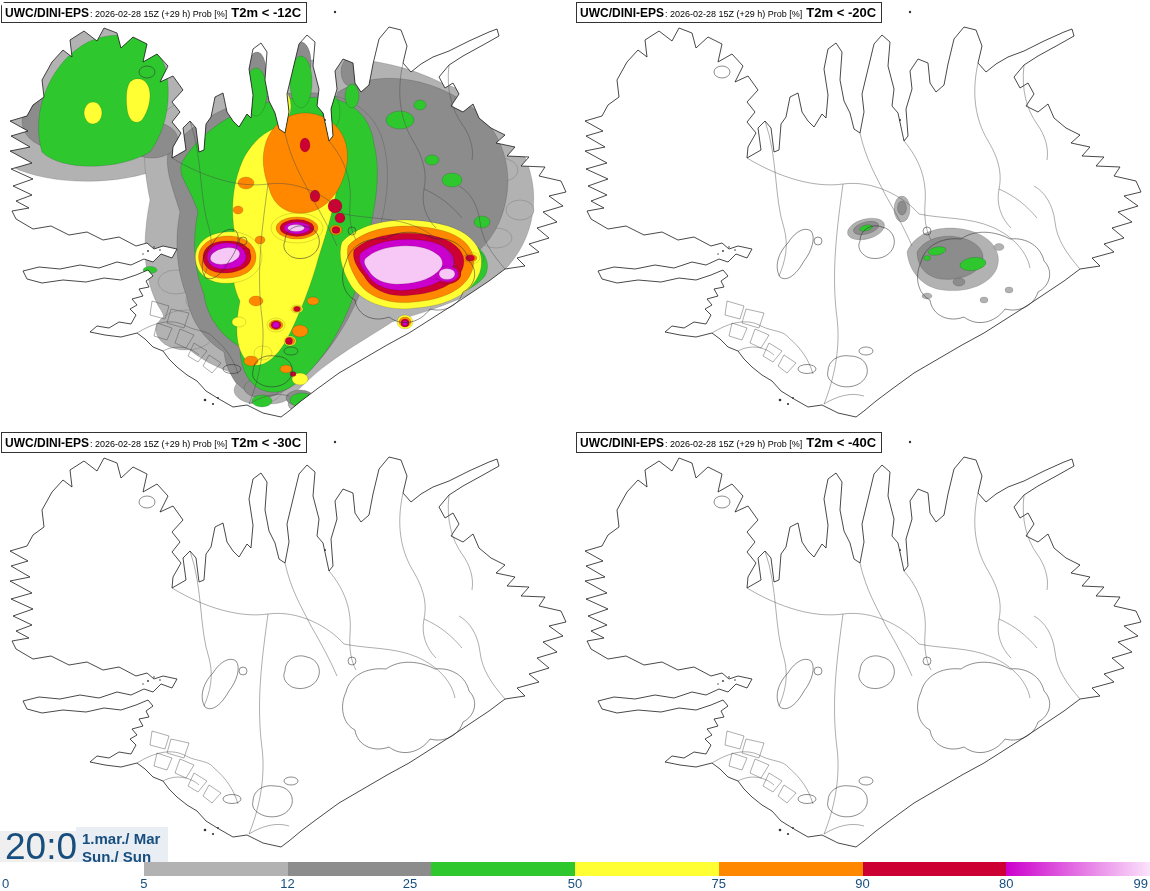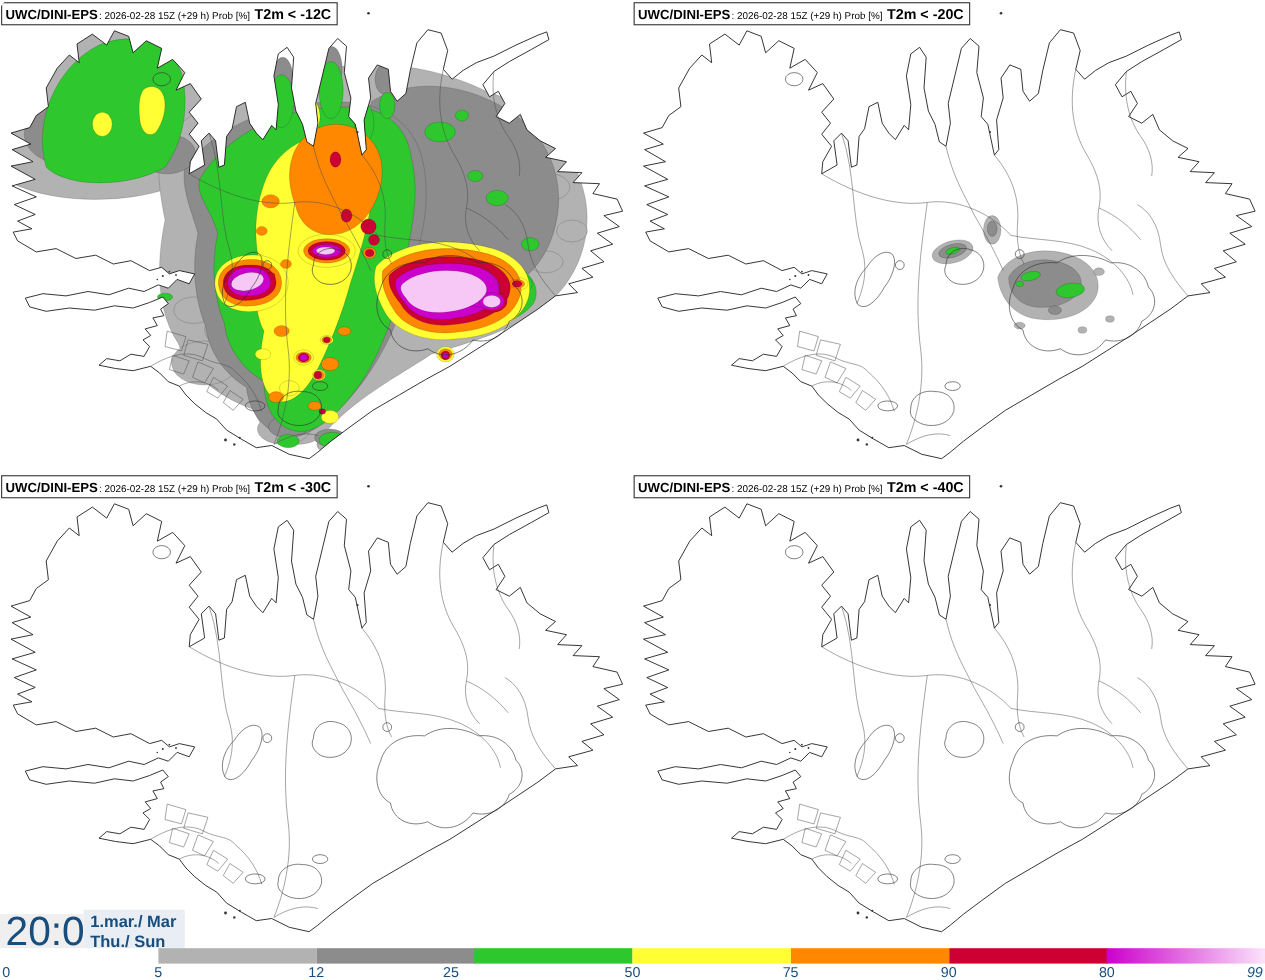--- a/index.html
+++ b/index.html
@@ -18,21 +18,21 @@
               padding-left:5px;box-sizing:border-box;}
   .date-block{left:76px;top:827px;width:92px;height:36px;background:var(--date-bg,#e9eef4);
               color:var(--text-blue,#174e7e);font-weight:700;font-size:15px;line-height:1.22;
               padding:3px 0 0 6px;box-sizing:border-box;}
   .colorbar{left:0;top:862px;width:1150px;height:14px;}
   .colorbar .seg{position:absolute;top:0;height:14px;width:144px;}
   .cbl-row{left:0;top:876px;width:1150px;height:15px;}
   .cbl{position:absolute;top:0;font-size:13px;color:var(--text-blue,#174e7e);
        transform:translateX(-50%);}
   .cbl.first{transform:none;}
-  .cbl.last{transform:translateX(-100%);font-style:italic;}
+  .cbl.last{transform:translateX(-100%);}
   
   .coast{fill:none;stroke:#1b1b1b;stroke-width:0.8;stroke-linejoin:round;}
   .bound{fill:none;stroke:#4a4a4a;stroke-width:0.45;}
   .glac{fill:none;stroke:#2e2e2e;stroke-width:0.55;}
   .islet{fill:#333;stroke:none;}
   
   .f-lgray{fill:var(--prob-light-gray,#b2b2b2);}
   .f-dgray{fill:var(--prob-dark-gray,#8c8c8c);}
   .f-green{fill:var(--prob-green,#2ec82e);}
   .f-yellow{fill:var(--prob-yellow,#ffff33);}
@@ -286,21 +286,21 @@
         <span class="meta">: 2026-02-28 15Z (+29 h) Prob [%]</span>
         <span class="thr">T2m &lt; -40C</span>
     </div>
   </section>
 
   <div class="footer-el time-block">
     <span>20:00</span>
   </div>
   <div class="footer-el date-block">
     <div>1.mar./ Mar</div>
-    <div>Thu./ Sun</div>
+    <div>Sun./ Sun</div>
   </div>
 
   <div class="footer-el colorbar">
     <div class="seg" style="left: 0px; background: rgb(255, 255, 255);"></div>
     <div class="seg" style="left: 143.75px; background: rgb(178, 178, 178);"></div>
     <div class="seg" style="left: 287.5px; background: rgb(140, 140, 140);"></div>
     <div class="seg" style="left: 431.25px; background: rgb(46, 200, 46);"></div>
     <div class="seg" style="left: 575px; background: rgb(255, 255, 51);"></div>
     <div class="seg" style="left: 718.75px; background: rgb(255, 136, 0);"></div>
     <div class="seg" style="left: 862.5px; background: rgb(204, 0, 51);"></div>

